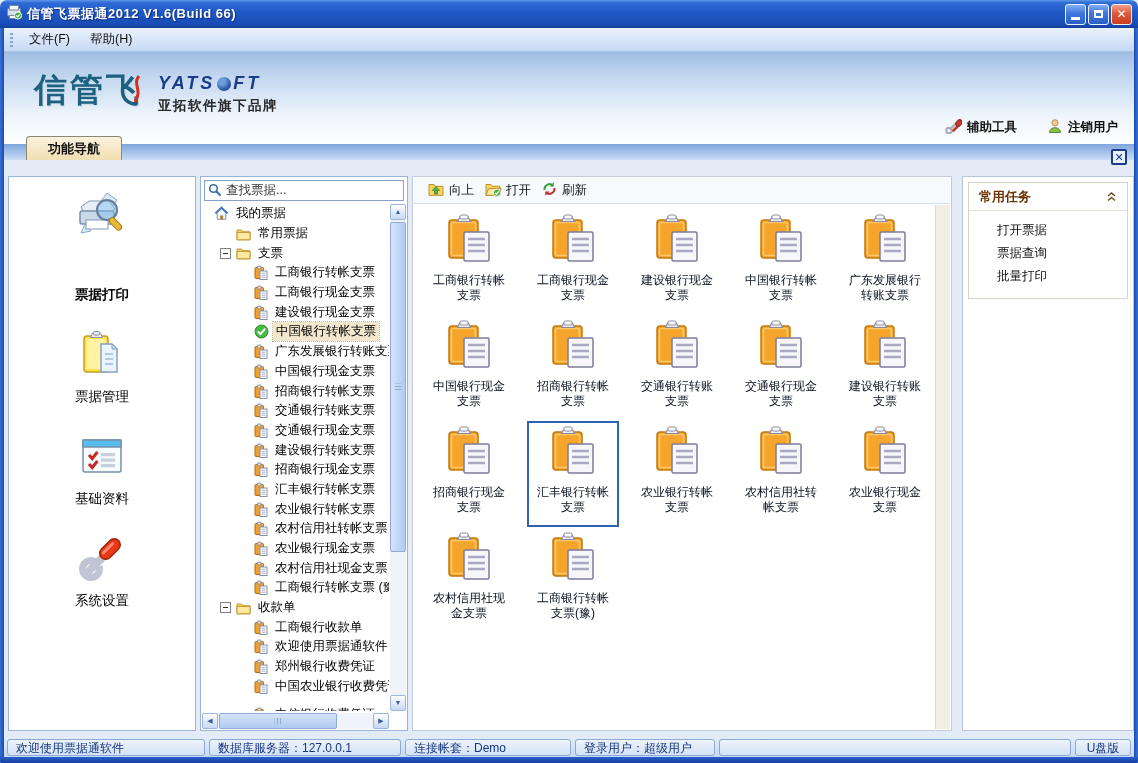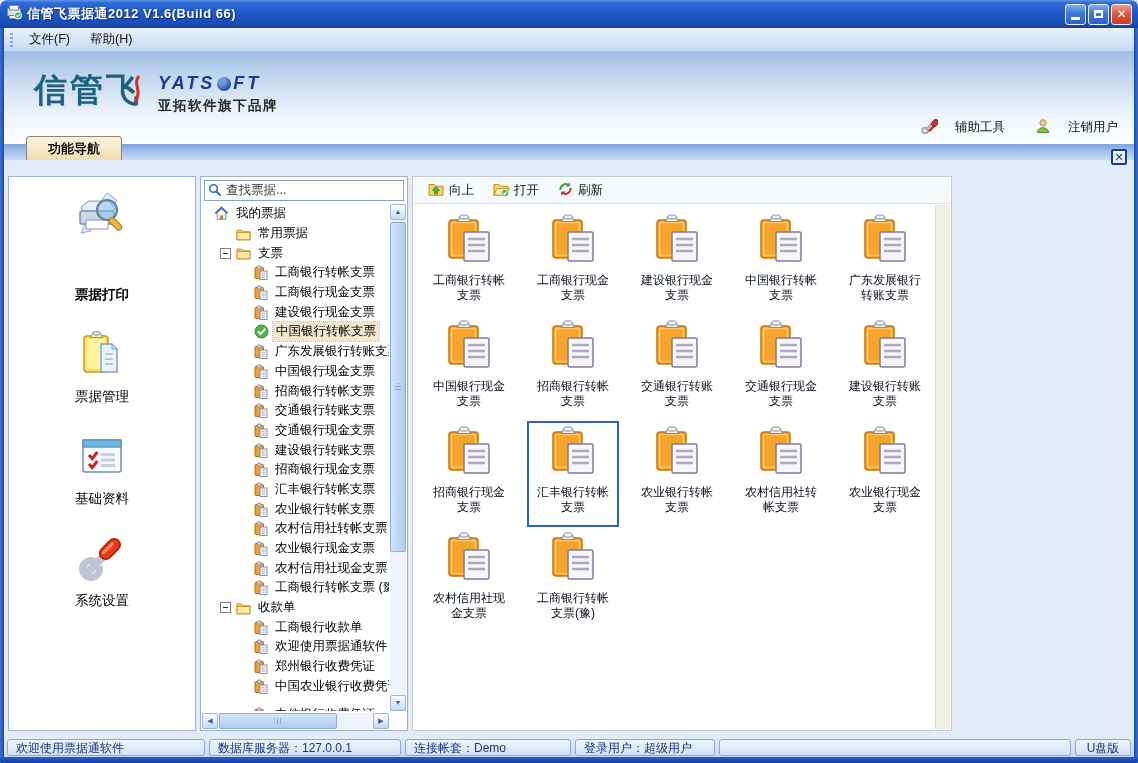--- a/index.html
+++ b/index.html
@@ -38,21 +38,21 @@
   .logo{position:absolute;left:30px;top:18px;display:flex;align-items:flex-start;}
   .logo-cn{font-size:33px;font-weight:bold;color:#1E6080;letter-spacing:3px;line-height:40px;
     text-shadow:1px 1px 0 #C8DCE8;}
   .logo-swoosh{margin:4px 0 0 -12px;}
   .logo-right{margin-left:14px;padding-top:3px;}
   .logo-en{font-size:18px;font-weight:bold;font-style:italic;color:#1C3C88;letter-spacing:3px;display:flex;align-items:center;gap:1px;}
   .logo-globe{display:inline-block;width:14px;height:14px;border-radius:50%;
     background:radial-gradient(circle at 35% 30%,#6E9CD8 0 25%,#24509E 70%);margin:0 1px;}
   .logo-sub{font-size:13.5px;font-weight:bold;color:#2A2A2A;letter-spacing:1.5px;margin-top:3px;}
   .banner-links{position:absolute;right:16px;bottom:7px;display:flex;gap:30px;align-items:center;}
-  .banner-link{display:flex;align-items:center;gap:17px;font-size:12.5px;color:#111;}
+  .banner-link{display:flex;align-items:center;gap:5px;font-size:12.5px;color:#111;font-weight:bold;}
   
   .tabstrip{position:absolute;left:4px;right:4px;top:144px;height:16px;
     background:linear-gradient(180deg,#7FA5DC 0%,#A7C4EC 55%,#C9DDF5 100%);}
   .tab{position:absolute;left:22px;bottom:0;width:96px;height:24px;border:1px solid #8A8873;border-bottom:none;
     border-radius:4px 4px 0 0;background:linear-gradient(180deg,#FBF2DF,#F1DFB2);
     display:flex;align-items:center;justify-content:center;font-size:13px;font-weight:bold;color:#111;box-sizing:border-box;}
   .tab-close{position:absolute;right:7px;top:5px;width:16px;height:16px;border:2px solid #1A3C8C;border-radius:2px;
     background:#EAF1FA;color:#1A3C8C;font-size:11px;font-weight:bold;line-height:12px;text-align:center;box-sizing:border-box;}
   
   .content{position:absolute;left:4px;right:4px;top:172px;height:565px;background:#E2EBF6;}
@@ -81,21 +81,21 @@
   .sb-btn{position:absolute;width:16px;height:16px;border:1px solid #9CB6DE;border-radius:2px;box-sizing:border-box;
     background:linear-gradient(180deg,#FDFEFF,#C6D9F4);color:#3C5C9E;font-size:7px;line-height:14px;text-align:center;}
   .sb-thumb{position:absolute;border:1px solid #90ACD8;border-radius:2px;box-sizing:border-box;
     background:linear-gradient(90deg,#D6E4FA,#AECBF2);}
   .hsb .sb-thumb{background:linear-gradient(180deg,#D6E4FA,#AECBF2);}
   .sb-thumb::after{content:"";position:absolute;left:50%;top:50%;transform:translate(-50%,-50%);
     width:6px;height:7px;background:repeating-linear-gradient(180deg,#8FA8D0 0 1px,transparent 1px 3px);}
   .hsb .sb-thumb::after{width:7px;height:6px;background:repeating-linear-gradient(90deg,#8FA8D0 0 1px,transparent 1px 3px);}
   .main-panel{left:408px;top:4px;width:540px;height:555px;border:1px solid #C0CCDC;}
   .toolbar{position:absolute;left:1px;top:1px;right:1px;height:26px;background:#F6FAFD;
-    border-bottom:1px solid #D5DFEB;display:flex;align-items:center;padding-left:8px;gap:8px;box-sizing:border-box;}
+    border-bottom:1px solid #D5DFEB;display:flex;align-items:center;padding-left:8px;gap:0;box-sizing:border-box;}
   .tbtn{display:flex;align-items:center;gap:4px;font-size:12.5px;color:#111;padding:2px 5px;}
   .grid{position:absolute;left:2px;top:30px;right:16px;bottom:2px;display:grid;
     grid-template-columns:repeat(5,104px);grid-auto-rows:106px;justify-items:center;padding:2px 0 0 2px;}
   .cell{display:flex;justify-content:center;}
   .cell-box{width:92px;display:flex;flex-direction:column;align-items:center;padding:2px;
     border:2px solid transparent;box-sizing:border-box;}
   .cell-box.sel{border-color:#2F62B0;}
   .glabel{width:78px;margin-top:2px;font-size:12px;line-height:15px;text-align:center;color:#0A1220;
     word-break:break-all;}
   .main-scrollstrip{position:absolute;top:28px;right:1px;bottom:1px;width:14px;background:#F1EEE3;border-left:1px solid #DFDACA;}
@@ -798,20 +798,37 @@
                   <rect x="22" y="19" width="25" height="29" rx="1.5" fill="#F7F7FB" stroke="#7C7C9A" stroke-width="1.5"></rect>
                   <path d="M26 26 h17 M26 32 h17 M26 38 h17" stroke="#A9A9C4" stroke-width="2.5"></path>
                 </svg></span>
               <div class="glabel">工商银行转帐支票(豫)</div>
             </div>
           </div>
         </div>
       <div class="main-scrollstrip"></div>
     </div>
 
+    <div class="panel right-panel">
+      <div class="task-box">
+        <div class="task-head">
+          <span class="task-title">常用任务</span>
+          <span class="task-chev">
+            <svg width="11" height="10" viewBox="0 0 11 10">
+                <path d="M2 4 L5.5 1 L9 4 M2 8.5 L5.5 5.5 L9 8.5" fill="none" stroke="#6B4A1B" stroke-width="1.4"></path>
+              </svg>
+          </span>
+        </div>
+        <div class="task-items" id="task-items">
+            <div class="task-item">打开票据</div>
+            <div class="task-item">票据查询</div>
+            <div class="task-item">批量打印</div>
+          </div>
+      </div>
+    </div>
   </div>
 
   <div class="statusbar" id="status-bar">
       <div class="seg">欢迎使用票据通软件</div>
       <div class="seg">数据库服务器：127.0.0.1</div>
       <div class="seg">连接帐套：Demo</div>
       <div class="seg">登录用户：超级用户</div>
       <div class="seg"></div>
       <div class="seg">U盘版</div>
     </div>

